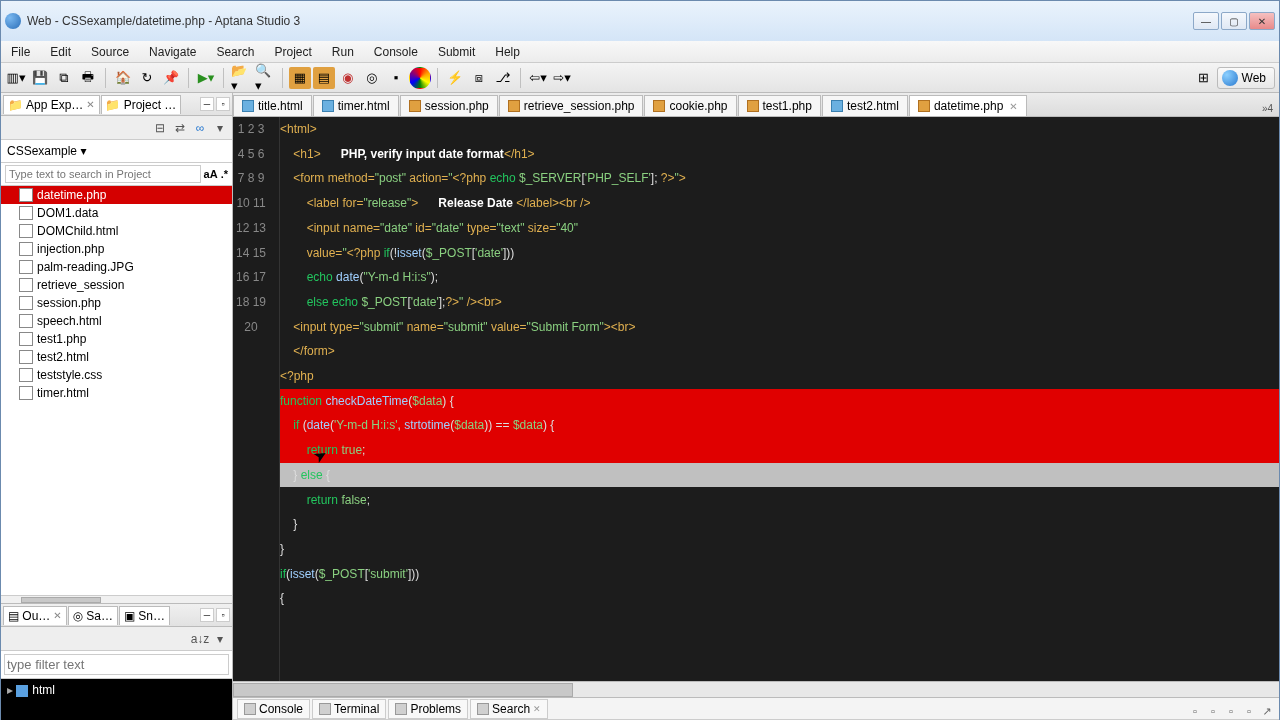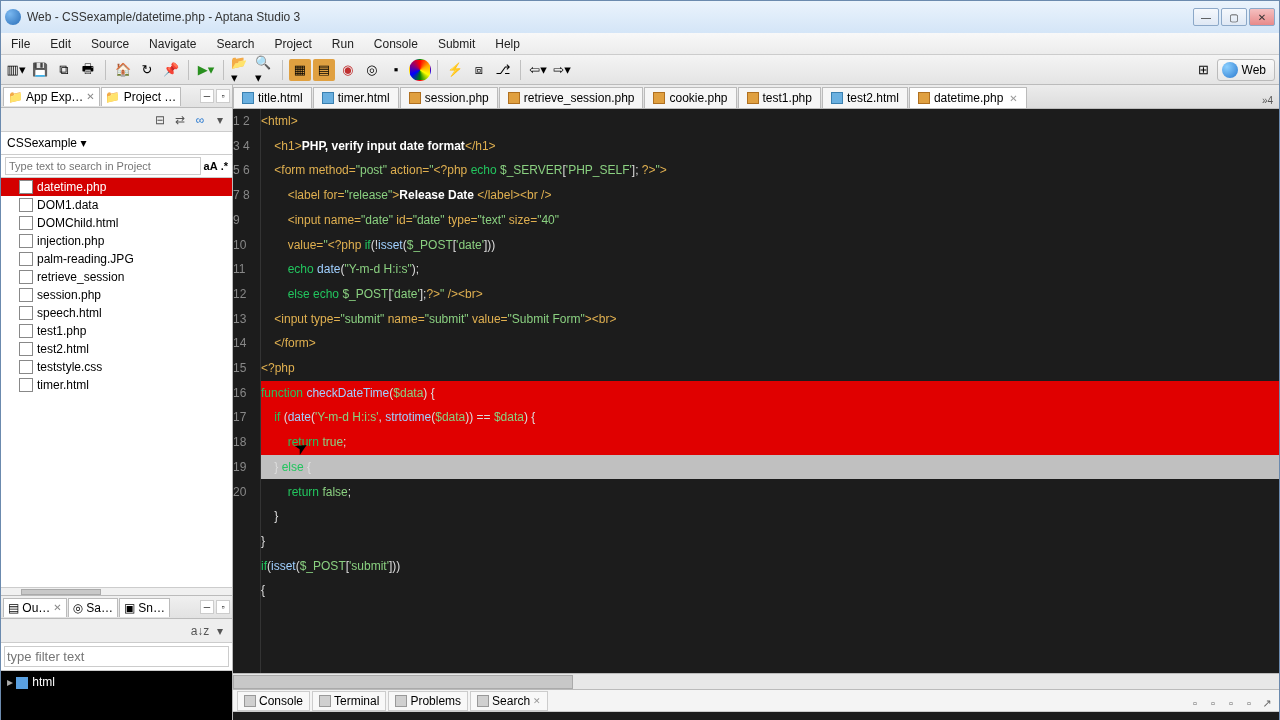--- a/index.html
+++ b/index.html
@@ -1,19 +1,19 @@
 <!DOCTYPE html>
 <html><head>
 <meta charset="utf-8">
 <style>
 * { margin: 0; padding: 0; box-sizing: border-box; font-family: "Segoe UI", Tahoma, sans-serif; font-size: 12px; }
 body { background: #f0f0f0; overflow: hidden; width: 1280px; height: 720px; }
 
 .window { border: 1px solid #6b8aae; background: #e8e8e8; }
-.titlebar { background: linear-gradient(#eaf3fc, #d4e5f7); height: 32px; display: flex; align-items: center; padding: 0 4px; }
+.titlebar { background: linear-gradient(#eaf3fc, #d4e5f7); height: 40px; display: flex; align-items: center; padding: 0 4px; }
 .titlebar .icon { width: 16px; height: 16px; background: radial-gradient(circle at 30% 30%, #7ab8f0, #2a6eb8); border-radius: 50%; margin-right: 6px; }
 .titlebar .title { flex: 1; color: #333; }
 .titlebar .winbtns { display: flex; gap: 2px; }
 .titlebar .winbtn { width: 26px; height: 18px; background: linear-gradient(#f5f8fc, #dfe8f4); border: 1px solid #8ca8c8; border-radius: 2px; display: flex; align-items: center; justify-content: center; font-size: 10px; color: #333; }
 .titlebar .winbtn.close { background: linear-gradient(#f5c0c0, #e88a8a); }
 
 .menubar { background: linear-gradient(#f8f8f8, #ececec); height: 22px; display: flex; align-items: center; border-bottom: 1px solid #ccc; }
 .menubar .item { padding: 3px 10px; color: #222; cursor: default; }
 
 .toolbar { background: linear-gradient(#f4f4f4, #e4e4e4); height: 30px; display: flex; align-items: center; border-bottom: 1px solid #bbb; padding: 0 4px; gap: 2px; }
@@ -61,30 +61,30 @@
 .center-col { flex: 1; display: flex; flex-direction: column; min-width: 0; }
 .editor-tabs { height: 24px; background: linear-gradient(#ececec,#dcdcdc); border-bottom: 1px solid #bbb; display: flex; align-items: flex-end; overflow: hidden; }
 .editor-tabs .etab { background: #f6f6f6; border: 1px solid #bbb; border-bottom: none; padding: 3px 8px; margin-right: 1px; display: flex; align-items: center; gap: 4px; font-size: 11px; white-space: nowrap; }
 .editor-tabs .etab.active { background: #fff; }
 .editor-tabs .etab .eicon { width: 12px; height: 12px; background: #e0a040; border: 1px solid #b07020; }
 .editor-tabs .etab .eicon.html { background: #6ab0e0; border-color: #3a80b0; }
 .editor-tabs .etab .x { color: #999; font-size: 10px; margin-left: 2px; }
 .editor-tabs .more { margin-left: auto; padding: 2px 6px; font-size: 10px; color: #555; }
 
 .editor { flex: 1; display: flex; background: #1c1c1c; overflow: hidden; min-height: 0; font-family: "Consolas","Courier New",monospace; font-size: 19px; line-height: 24.7px; }
-.gutter { width: 28px; background: #1c1c1c; color: #888; text-align: left; padding-right: 10px; border-right: 1px solid #333; user-select: none; }
+.gutter { width: 47px; background: #1c1c1c; color: #888; text-align: center; padding-right: 10px; border-right: 1px solid #333; user-select: none; }
 .code-area { flex: 1; position: relative; overflow: hidden; }
 .code { white-space: pre; color: #ddd; }
 .hl-red { position: absolute; left: 0; right: 0; background: #e00000; z-index: 0; }
 .hl-cursor { position: absolute; left: 0; right: 0; background: #c0c0c0; z-index: 0; }
 .code-lines { position: relative; z-index: 1; }
 .code .tag { color: #e0b050; }
 .code .attr { color: #e0b050; }
 .code .str { color: #8ad080; }
-.code .txt { color: #fff; font-weight: bold; }
+.code .txt { color: #fff; font-weight: bold; margin-left: 20px; }
 .code .php { color: #e0b050; }
 .code .kw { color: #22c55e; }
 .code .var { color: #8ad080; }
 .code .func { color: #a0d0ff; }
 .code .bool { color: #8ad080; }
 .cursor-arrow { position: absolute; z-index: 2; color: #000; font-size: 16px; }
 .editor-hscroll { height: 16px; background: #e8e8e8; border-top: 1px solid #bbb; position: relative; }
 .editor-hscroll .hthumb { position: absolute; left: 0; top: 1px; width: 340px; height: 14px; background: #c8c8c8; border: 1px solid #aaa; }
 
 .bottom-panel { height: 36px; border-top: 1px solid #bbb; background: #f4f4f4; display: flex; flex-direction: column; }

